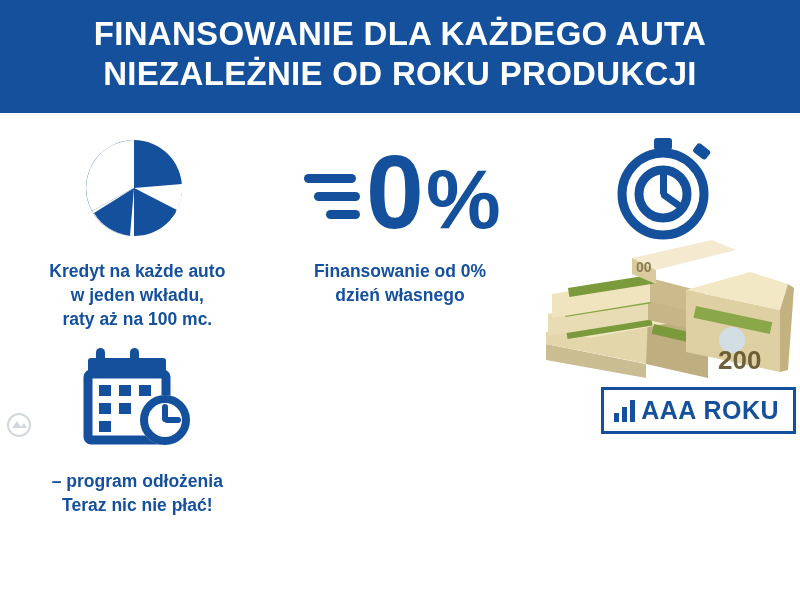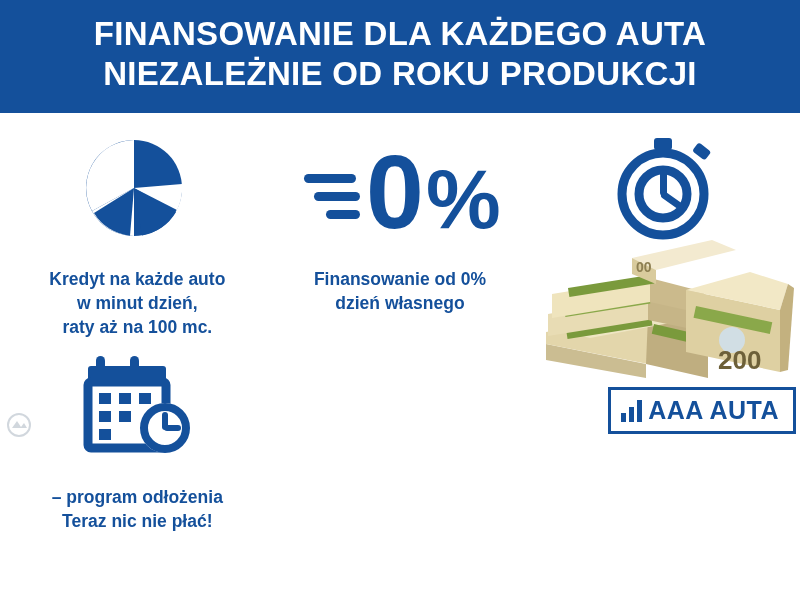--- a/index.html
+++ b/index.html
@@ -49,21 +49,21 @@
     justify-content: flex-start;
     padding: 4px 6px;
   }
   .icon-wrap {
     height: 118px;
     display: flex;
     align-items: center;
     justify-content: center;
   }
   .caption {
-    margin-top: 20px;
+    margin-top: 12px;
     text-align: center;
     color: #14509b;
     font-weight: bold;
     font-size: 17.5px;
     line-height: 1.38;
   }
   .caption div { white-space: nowrap; }
   
   .money-cell {
     align-items: flex-end;
@@ -136,21 +136,21 @@
           <path d="M62 8 A48 48 0 0 0 62 104 A48 48 0 0 0 62 8 Z" fill="#14509b"></path>
           <path d="M62 56 L62 8 A48 48 0 0 0 20 79 Z" fill="#ffffff"></path>
           <path d="M62 56 L105 78 A48 48 0 0 0 110 52 Z" fill="#ffffff"></path>
           <path d="M62 56 L20 79 A48 48 0 0 0 62 104 Z" fill="#ffffff" transform="translate(0,0)"></path>
           <path d="M62 56 L22 81 A48 48 0 0 0 58 103.8 Z" fill="#14509b"></path>
           <path d="M62 56 L104 80 A48 48 0 0 1 70 103.4 Z" fill="#14509b"></path>
         </svg>
       </div>
       <div class="caption">
         <div>Kredyt na każde auto</div>
-        <div>w minut dzień,</div>
+        <div>w jeden wkładu,</div>
         <div>raty aż na 100 mc.</div>
       </div>
     </div>
 
     <div class="cell">
       <div class="icon-wrap">
         <svg width="200" height="112" viewBox="0 0 200 112">
           <g fill="#14509b">
             <rect x="4" y="42" width="52" height="9" rx="4.5"></rect>
             <rect x="14" y="60" width="46" height="9" rx="4.5"></rect>
@@ -256,21 +256,21 @@
       </g>
     </svg>
   </div>
 
   <div class="logo-box">
     <span class="logo-bars">
       <i></i>
         <i></i>
         <i></i>
     </span>
-    <span class="logo-text">AAA AUTA</span>
+    <span class="logo-text">AAA ROKU</span>
   </div>
 
   <div class="watermark">
     <svg width="26" height="26" viewBox="0 0 26 26">
       <circle cx="13" cy="13" r="11" fill="none" stroke="#9aa7b5" stroke-width="2"></circle>
       <path d="M6 16 L11 9 L15 15 L18 11 L21 16 Z" fill="#9aa7b5"></path>
     </svg>
   </div>
 
 </div>

